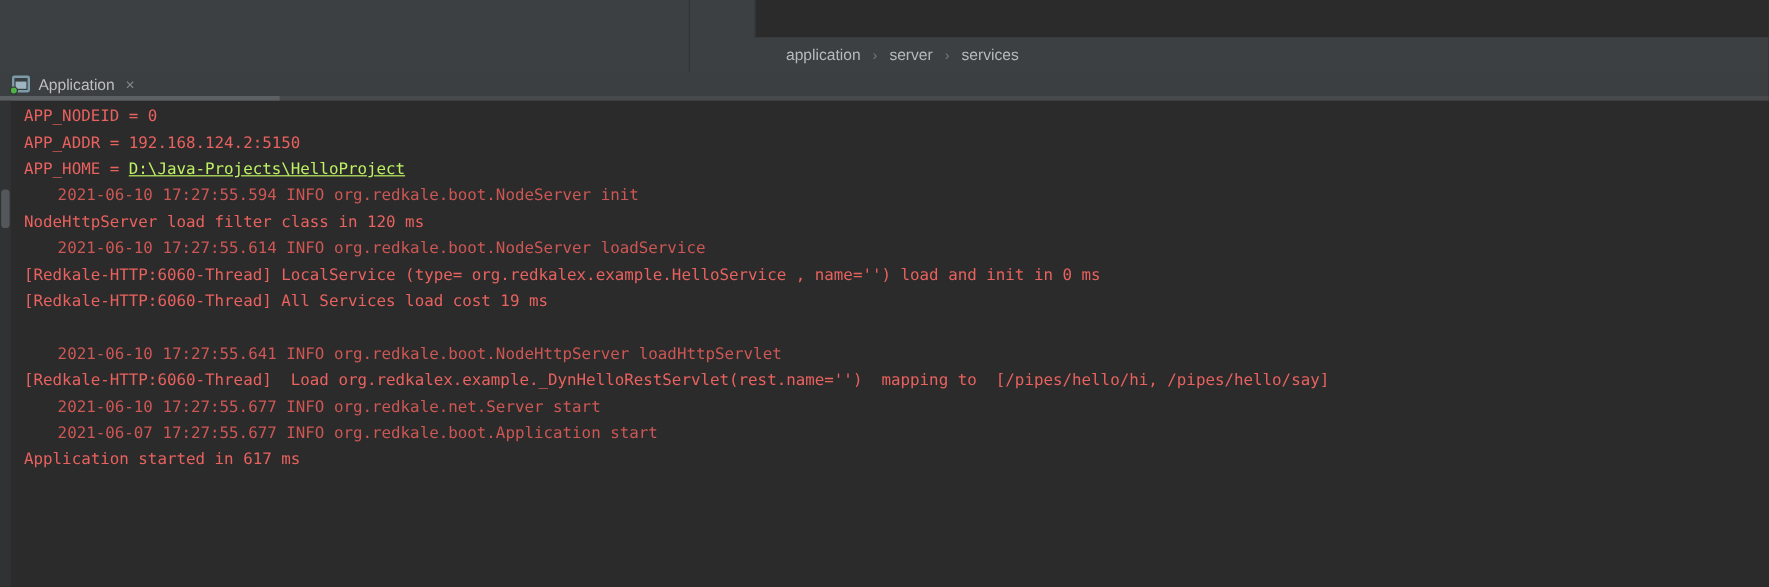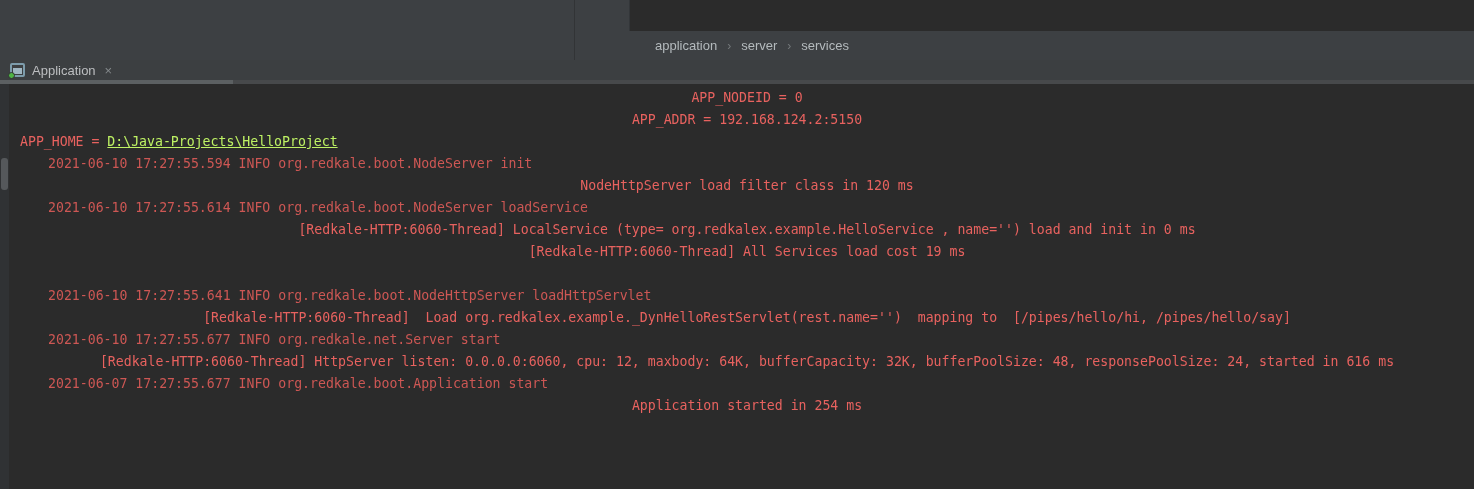--- a/index.html
+++ b/index.html
@@ -36,21 +36,21 @@
   
   .console { position:relative; width:1474px; height:405px; background:#2b2b2b; }
   .gutter { position:absolute; left:0; top:0; width:9px; height:405px; background:#303234; }
   .gutter-thumb { position:absolute; left:1px; top:74px; width:7px; height:32px;
                   background:#55585b; border-radius:3px; }
   .log { position:absolute; left:0; top:0; width:1474px; height:405px;
          padding:3px 0 0 20px;
          font-family:"DejaVu Sans Mono","Liberation Mono",monospace;
          font-size:13.2px; }
   .log-line { white-space:pre; min-height:22px; line-height:22px; }
-  .t-out  { color:#e8625f;text-align:center; }
+  .t-out  { color:#e8625f; }
   .t-dim  { color:#cd5754;margin-left:28px; }
   .t-link { color:#bef264; text-decoration:underline; cursor:pointer; }
 </style>
 </head>
 <body>
 
 <div class="header">
   <div class="header-seam"></div>
   <div class="header-editor-dark"></div>
   <div class="breadcrumbs" id="breadcrumbs">
@@ -83,20 +83,19 @@
       <div class="log-line"><span class="t-out">APP_HOME = </span><span class="t-link">D:\Java-Projects\HelloProject</span></div>
       <div class="log-line t-dim">2021-06-10 17:27:55.594 INFO org.redkale.boot.NodeServer init</div>
       <div class="log-line t-out">NodeHttpServer load filter class in 120 ms</div>
       <div class="log-line t-dim">2021-06-10 17:27:55.614 INFO org.redkale.boot.NodeServer loadService</div>
       <div class="log-line t-out">[Redkale-HTTP:6060-Thread] LocalService (type= org.redkalex.example.HelloService , name='') load and init in 0 ms</div>
       <div class="log-line t-out">[Redkale-HTTP:6060-Thread] All Services load cost 19 ms</div>
       <div class="log-line t-out">&nbsp;</div>
       <div class="log-line t-dim">2021-06-10 17:27:55.641 INFO org.redkale.boot.NodeHttpServer loadHttpServlet</div>
       <div class="log-line t-out">[Redkale-HTTP:6060-Thread]  Load org.redkalex.example._DynHelloRestServlet(rest.name='')  mapping to  [/pipes/hello/hi, /pipes/hello/say]</div>
       <div class="log-line t-dim">2021-06-10 17:27:55.677 INFO org.redkale.net.Server start</div>
-      <div class="log-line t-out">[Redkale-HTTP:6060-Thread] HttpServer listen: 0.0.0.0:6060, cpu: 12, maxbody: 64K, bufferCapacity: 32K, bufferPoolSize: 48, responsePoolSize: 24, started in 616 ms</div>
       <div class="log-line t-dim">2021-06-07 17:27:55.677 INFO org.redkale.boot.Application start</div>
-      <div class="log-line t-out">Application started in 254 ms</div>
+      <div class="log-line t-out">Application started in 617 ms</div>
     </div>
   <div class="gutter">
     <div class="gutter-thumb"></div>
   </div>
 </div>
 
 </body></html>

